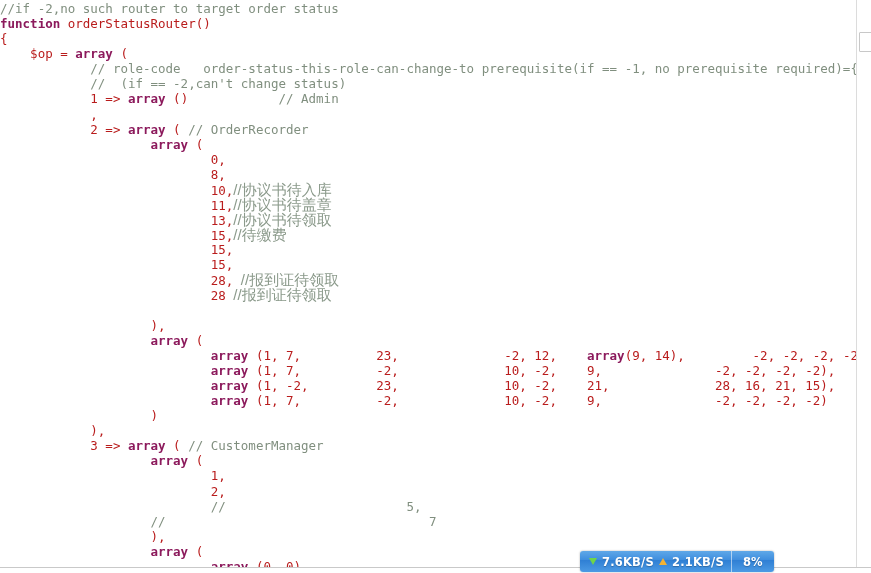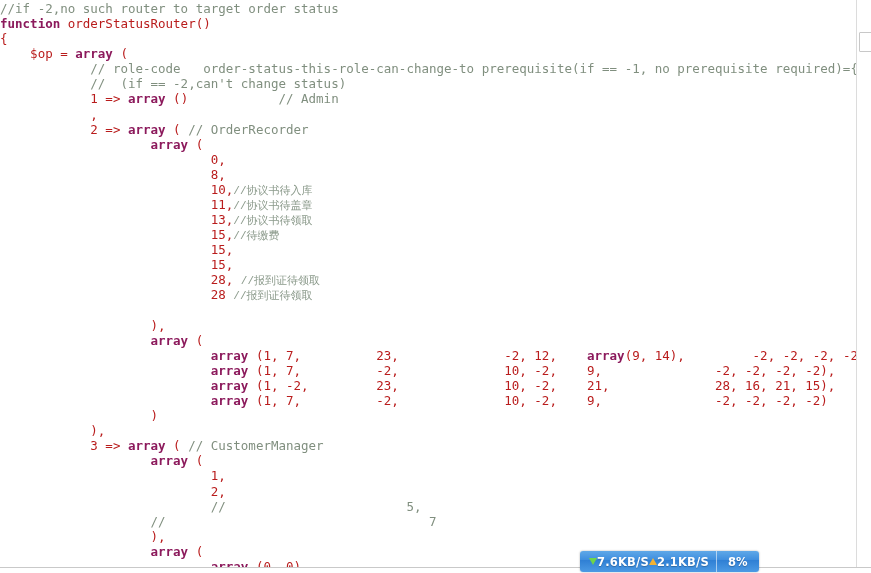--- a/index.html
+++ b/index.html
@@ -39,21 +39,21 @@
     letter-spacing: 0px;
   }
   .ln {
     height: 15.08px;
     white-space: pre;
   }
   
   .kw    { color: #8c1a5c; font-weight: bold; }
   .plain { color: #b91c1c; }
   .cmt   { color: #808f7f; }
-  .cjk   { color: #8b9a8b; font-family: Liberation Mono, monospace; font-size: 11px; }
+  .cjk   { color: #8b9a8b; font-family: Liberation Sans, sans-serif; font-size: 15px; }
 
   
   #right-divider {
     position: absolute;
     top: 0;
     left: 856px;
     width: 1px;
     height: 567px;
     background: #dcdcdc;
   }
@@ -95,20 +95,21 @@
     display: flex;
     align-items: stretch;
     border-radius: 3px;
     overflow: hidden;
     box-shadow: 0 0 2px rgba(0,0,0,0.35);
     font-family: "DejaVu Sans", "Liberation Sans", sans-serif;
   }
   .nw-seg {
     display: flex;
     align-items: center;
+    gap: 5px;
     padding: 0 7px;
     background: linear-gradient(to bottom, #5fa8e8 0%, #3f8ede 42%, #2f7fd4 43%, #4b9ae4 100%);
     color: #ffffff;
     font-size: 11.5px;
     font-weight: bold;
     letter-spacing: 0.2px;
     text-shadow: 0 1px 1px rgba(0,0,0,0.25);
   }
   #nw-speeds { padding-left: 9px; }
   #nw-cpu {

